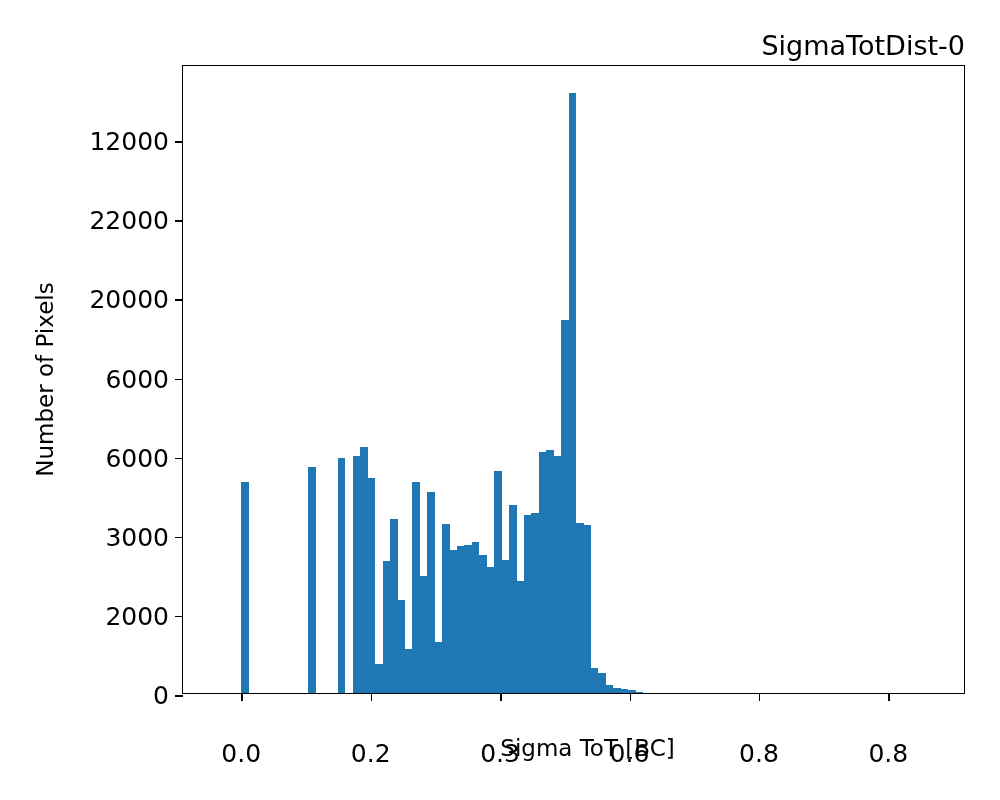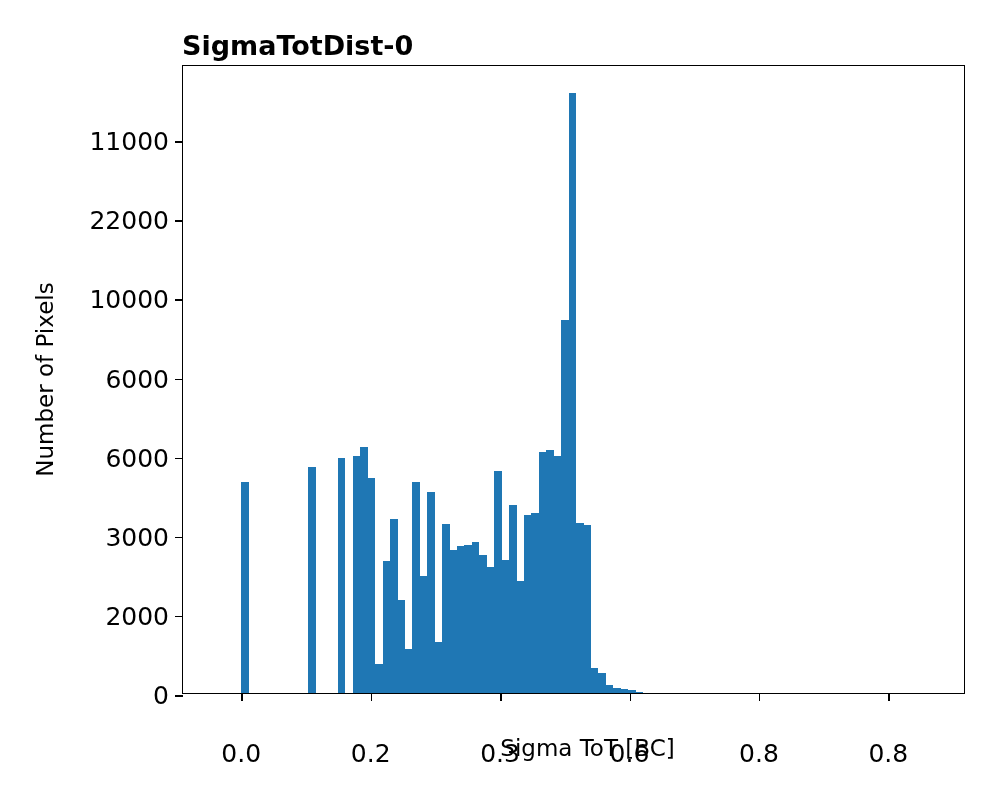--- a/index.html
+++ b/index.html
@@ -17,26 +17,25 @@
     position: relative;
     width: 1000px;
     height: 800px;
     background: #ffffff;
   }
   #chart-title {
     position: absolute;
     left: 182px;
     top: 30px;
     width: 783px;
-    text-align: left;
+    text-align: right;
     font-size: 27px;
     color: #000000;
     line-height: 32px;
     white-space: nowrap;
-    font-weight: bold;
   }
   
   #axes {
     position: absolute;
     left: 182px;
     top: 65px;
     width: 783px;
     height: 629px;
     border: 1.5px solid #000000;
     box-sizing: border-box;
@@ -190,29 +189,29 @@
         <div class="ytick-mark" style="top: 391.642px;"></div>
         <div class="ytick-label-wrap" style="top: 391.642px;">
           <div class="ytick-label-inner">6000</div>
         </div>
         <div class="ytick-mark" style="top: 312.522px;"></div>
         <div class="ytick-label-wrap" style="top: 312.522px;">
           <div class="ytick-label-inner">6000</div>
         </div>
         <div class="ytick-mark" style="top: 233.403px;"></div>
         <div class="ytick-label-wrap" style="top: 233.403px;">
-          <div class="ytick-label-inner">10000</div>
+          <div class="ytick-label-inner">20000</div>
         </div>
         <div class="ytick-mark" style="top: 154.283px;"></div>
         <div class="ytick-label-wrap" style="top: 154.283px;">
           <div class="ytick-label-inner">22000</div>
         </div>
         <div class="ytick-mark" style="top: 75.1635px;"></div>
         <div class="ytick-label-wrap" style="top: 75.1635px;">
-          <div class="ytick-label-inner">11000</div>
+          <div class="ytick-label-inner">12000</div>
         </div>
       </div>
     <div id="xtick-group">
         <div class="xtick-mark" style="left: 58.2397px;"></div>
         <div class="xtick-label-wrap" style="left: 58.2397px;">
           <div class="xtick-label-inner">0.0</div>
         </div>
         <div class="xtick-mark" style="left: 187.661px;"></div>
         <div class="xtick-label-wrap" style="left: 187.661px;">
           <div class="xtick-label-inner">0.2</div>

